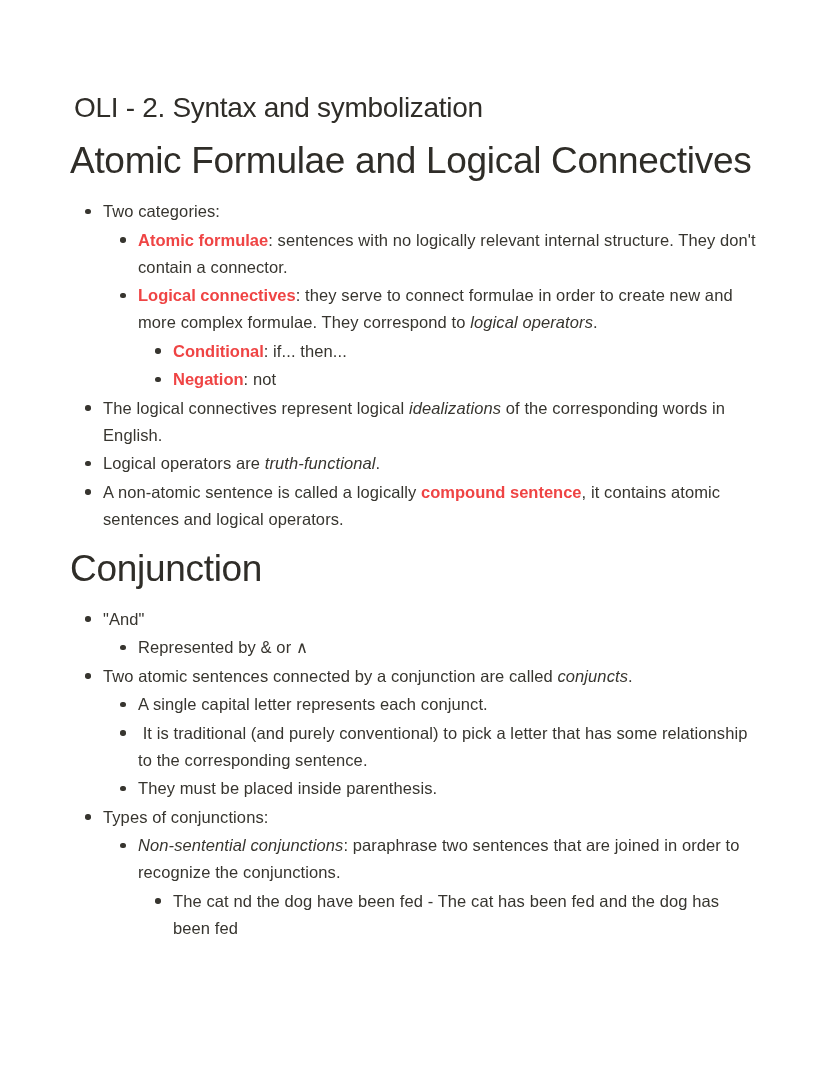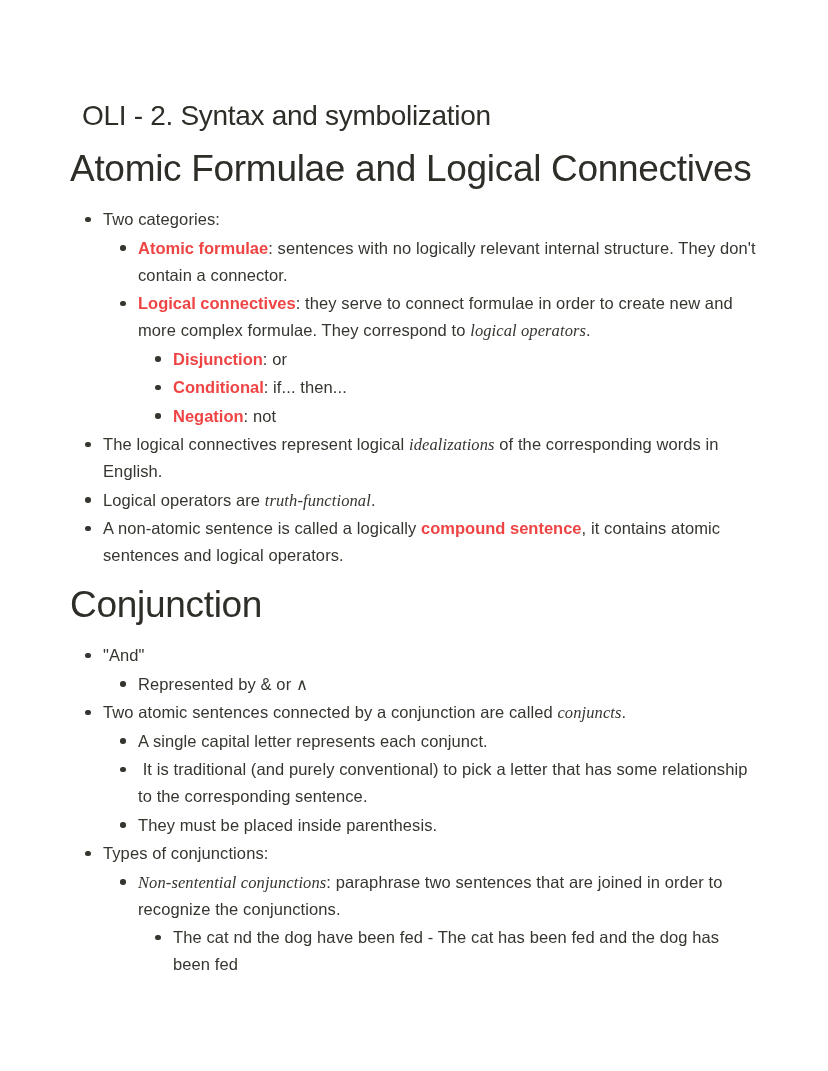--- a/index.html
+++ b/index.html
@@ -20,21 +20,21 @@
     height: 1071px;
     padding: 86px 68px 40px 70px;
     background: #ffffff;
   }
   .title {
     font-size: 28px;
     line-height: 35px;
     font-weight: 500;
     letter-spacing: -0.3px;
     color: #2f2d28;
-    margin: 12px;
+    margin: 4px;
   }
   .h2 {
     font-size: 37px;
     line-height: 34px;
     font-weight: 500;
     letter-spacing: -0.3px;
     color: #2f2d28;
     margin: 19px 0 20px 0;
   }
   .bullet {
@@ -65,21 +65,21 @@
   .bt {
     flex: 1;
     min-width: 0;
   }
   .seg { white-space: pre-wrap; }
   .seg.b {
     font-weight: 700;
     color: #ef4444;
     letter-spacing: 0;
   }
-  .seg.i { font-style: italic; font-family: Liberation Serif, serif; }
+  .seg.i { font-style: italic; }
 </style>
 </head>
 <body>
 
 <main class="page">
     <h1 class="title"><span class="seg">OLI - 2. Syntax and symbolization</span></h1>
     <h2 class="h2"><span class="seg">Atomic Formulae and Logical Connectives</span></h2>
     <div class="bullet b1">
       <span class="marker">
         <span class="dot"></span>
@@ -90,26 +90,20 @@
       <span class="marker">
         <span class="dot"></span>
       </span>
       <div class="bt"><span class="seg b">Atomic formulae</span><span class="seg">: sentences with no logically relevant internal structure. They don't contain a connector.</span></div>
     </div>
     <div class="bullet b2">
       <span class="marker">
         <span class="dot"></span>
       </span>
       <div class="bt"><span class="seg b">Logical connectives</span><span class="seg">: they serve to connect formulae in order to create new and more complex formulae. They correspond to </span><span class="seg i">logical operators</span><span class="seg">.</span></div>
-    </div>
-    <div class="bullet b3">
-      <span class="marker">
-        <span class="dot"></span>
-      </span>
-      <div class="bt"><span class="seg b">Disjunction</span><span class="seg">: or</span></div>
     </div>
     <div class="bullet b3">
       <span class="marker">
         <span class="dot"></span>
       </span>
       <div class="bt"><span class="seg b">Conditional</span><span class="seg">: if... then...</span></div>
     </div>
     <div class="bullet b3">
       <span class="marker">
         <span class="dot"></span>

